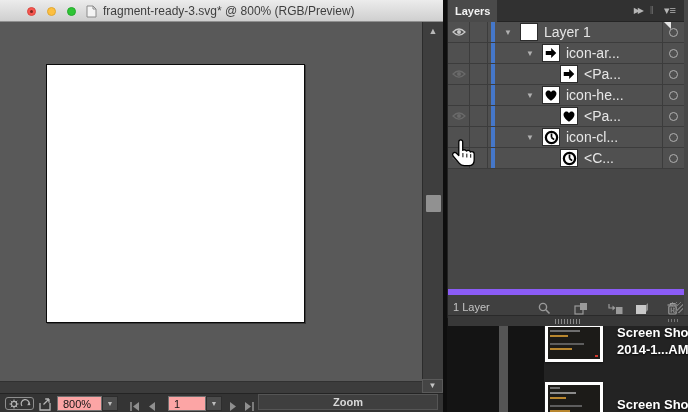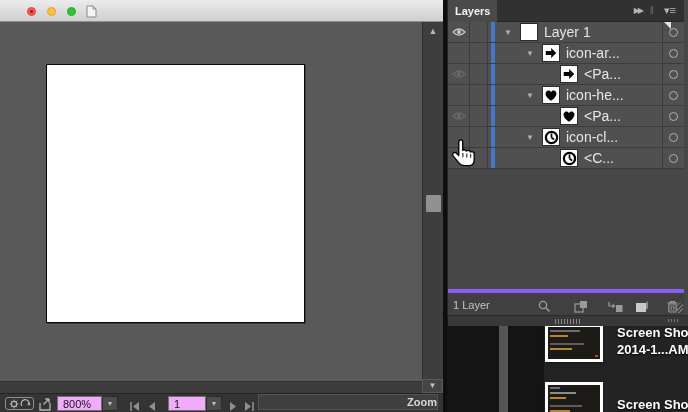--- a/index.html
+++ b/index.html
@@ -36,31 +36,31 @@
   .vs-thumb { position:absolute; top:173px; left:3px; width:15px; height:17px; background:#919191; border-radius:1px; }
   .vs-down { position:absolute; bottom:0; left:-1px; width:21px; height:14px; background:#454545; border:1px solid #5a5a5a;
     color:#c4c4c4; font-size:8px; line-height:12px; text-align:center; }
 
   .hstrip { position:absolute; left:0; top:381px; width:422px; height:12px; background:#3c3c3c; border-top:1px solid #313131; }
 
   .statusbar { position:absolute; left:0; top:393px; width:443px; height:19px; background:#343434; border-top:1px solid #242424; }
   .sb-gear-btn { position:absolute; left:5px; top:3px; width:29px; height:13px; border:1px solid #8e8e8e; border-radius:3px;
     display:flex; align-items:center; justify-content:center; gap:1px; }
   .sb-export { position:absolute; left:38px; top:3px; }
-  .sb-field { position:absolute; top:2px; height:15px; background:#f0abfc; color:#161616; font-size:11px; line-height:15px;
+  .sb-field { position:absolute; top:2px; height:15px; background:#fca5a5; color:#161616; font-size:11px; line-height:15px;
     padding-left:5px; border:1px solid #6f6f6f; }
   .sb-zoomfield { left:57px; width:45px; }
   .sb-abfield { left:168px; width:38px; }
   .sb-drop { position:absolute; top:2px; width:16px; height:15px; background:#4c4c4c; border:1px solid #2d2d2d;
     color:#bdbdbd; font-size:7px; line-height:14px; text-align:center; }
   .sb-zoomdrop { left:102px; }
   .sb-abdrop { left:206px; }
   .navbtn { position:absolute; top:4px; width:13px; height:11px; }
   .sb-status { position:absolute; left:258px; top:0; width:180px; height:16px; background:#3f3f3f; border:1px solid #555;
-    color:#d9d9d9; font-size:11px; font-weight:bold; text-align:right; line-height:15px; }
+    color:#d9d9d9; font-size:11px; font-weight:bold; text-align:center; line-height:15px; }
 
   
   .layers-panel { position:absolute; left:448px; top:0; width:272px; height:326px; background:#474747; }
   .panel-rightedge { position:absolute; right:0; top:0; width:4px; height:326px; background:#2c2c2c; }
   .lp-header { position:absolute; left:0; top:0; width:236px; height:22px; background:#313131; border-bottom:1px solid #242424; }
   .lp-tab { position:absolute; top:0; height:22px; line-height:22px; font-size:11px; padding:0 7px; }
   .lp-tab.active { left:0; background:#4a4a4a; color:#f2f2f2; font-weight:bold; }
   .lp-tab.inactive { left:56px; color:#9b9b9b; font-weight:bold; }
   .lp-collapse { position:absolute; right:42px; top:0; height:22px; line-height:22px; color:#b5b5b5; font-size:8px; letter-spacing:-2px; }
   .lp-hsep { position:absolute; right:30px; top:0; height:22px; line-height:21px; color:#6c6c6c; font-size:10px; }
@@ -77,21 +77,21 @@
   .ind0 .tri { margin-left:14px; } .ind1 .tri { margin-left:36px; }
   .thumb { width:18px; height:18px; margin-left:6px; background:#fff; border:1px solid #2c2c2c;
     display:flex; align-items:center; justify-content:center; }
   .ind2 .thumb { margin-left:72px; }
   .lbl { margin-left:6px; font-size:14px; color:#e6e6e6; white-space:nowrap; }
   .target-cell { width:22px; border-left:1px solid #3c3c3c; display:flex; align-items:center; justify-content:center; }
   .ring { width:9px; height:9px; border:1px solid #b0b0b0; border-radius:50%; }
   .corner-notch { position:absolute; right:13px; top:0; width:0; height:0; border-top:7px solid #e4e4e4; border-left:7px solid transparent; }
   .lp-scrollstrip { position:absolute; right:4px; top:22px; width:14px; height:267px; background:#424242; border-left:1px solid #383838; }
 
-  .lp-bottom { position:absolute; left:0; top:289px; width:236px; height:26px; background:#404040; border-top:4px solid #8b5cf6; }
+  .lp-bottom { position:absolute; left:0; top:289px; width:236px; height:26px; background:#404040; border-top:6px solid #8b5cf6; }
   .lp-count { position:absolute; left:5px; top:0; line-height:25px; font-size:11px; color:#c4c4c4; }
   .lp-ico { position:absolute; top:6px; }
   .lp-grip { position:absolute; right:1px; bottom:2px; width:11px; height:11px;
     background:repeating-linear-gradient(135deg,#777 0 1px,transparent 1px 3px); }
   .lp-dragstrip { position:absolute; left:0; top:315px; width:240px; height:11px; background:#383838; border-top:1px solid #2a2a2a; }
   .drag-dots { position:absolute; left:107px; top:3px; width:26px; height:5px;
     background:repeating-linear-gradient(90deg,#8a8a8a 0 1px,transparent 1px 3px); }
   .drag-dots2 { position:absolute; right:10px; top:3px; width:10px; height:3px;
     background:repeating-linear-gradient(90deg,#777 0 1px,transparent 1px 3px); }
 
@@ -142,20 +142,21 @@
     <div class="titlebar">
       <span class="tl-btn tl-close"></span>
       <span class="tl-btn tl-min"></span>
       <span class="tl-btn tl-zoom"></span>
       <span class="doc-icon">
         <svg width="11" height="13" viewBox="0 0 11 13">
             <path d="M1 1 h6 l3 3 v8 h-9 z" fill="#f4f4f4" stroke="#8a8a8a"></path>
             <path d="M7 1 v3 h3" fill="none" stroke="#8a8a8a"></path>
           </svg>
       </span>
+      <span class="title-text">fragment-ready-3.svg* @ 800% (RGB/Preview)</span>
     </div>
 
     <div class="canvas">
       <div class="artboard"></div>
     </div>
 
     <div class="vscroll">
       <div class="vs-up">▲</div>
       <div class="vs-thumb"></div>
       <div class="vs-down">▼</div>

